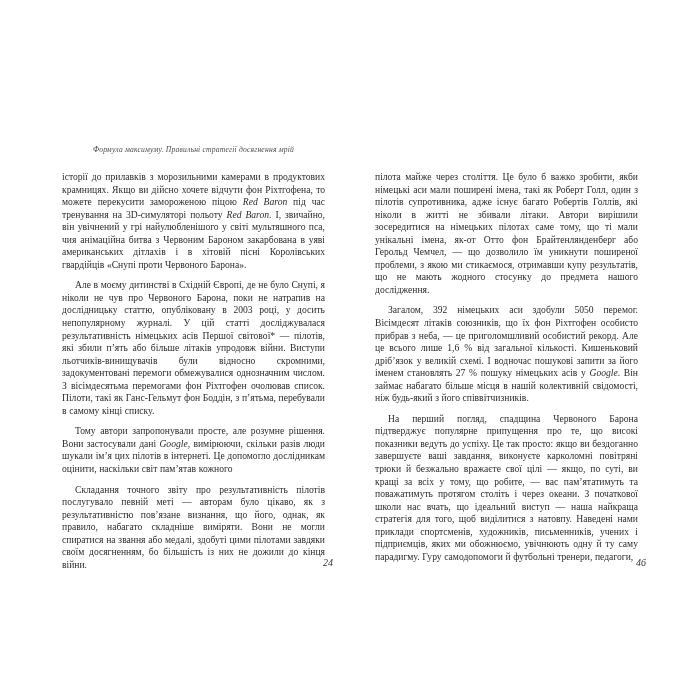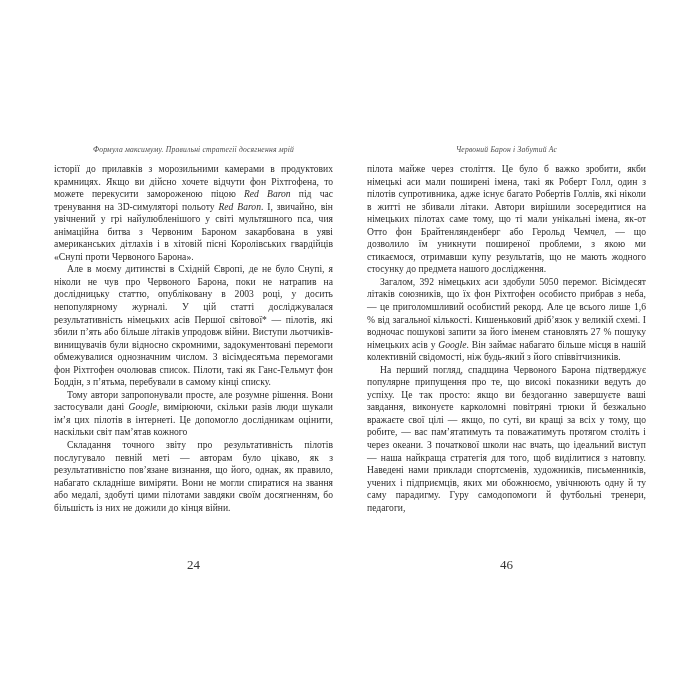--- a/index.html
+++ b/index.html
@@ -42,57 +42,57 @@
     top: 163px;
     left: 0;
     width: 100%;
     text-align: justify;
     font-size: 9.6px;
     line-height: 12.55px;
     color: #2b2b2b;
     word-spacing: 0.2px;
   }
   .body-text p {
-    margin: 0;
+    margin: 8px;
     padding: 0;
   }
   .body-text p.indent {
     text-indent: 13px;
   }
   .em {
     font-style: italic;
   }
   .page-number {
     position: absolute;
     top: 557px;
     left: 0;
     width: 100%;
-    text-align: center;
-    font-size: 13px;
+    text-align: right;
+    font-size: 10px;
     color: #333333;
+    font-style: italic;
   }
 </style>
 </head>
 <body>
 
 <div class="spread">
 
   <div class="page page--left">
     <div class="running-head">Формула максимуму. Правильні стратегії досягнення мрій</div>
     <div class="body-text">
         <p><span>історії до прилавків з морозильними камерами в продуктових крамницях. Якщо ви дійсно хочете відчути фон Ріхтгофена, то можете перекусити замороженою піцою </span><span class="em">Red Baron</span><span> під час тренування на 3D-симуляторі польоту </span><span class="em">Red Baron</span><span>. І, звичайно, він увічнений у грі найулюбленішого у світі мультяшного пса, чия анімаційна битва з Червоним Бароном закарбована в уяві американських дітлахів і в хітовій пісні Королівських гвардійців «Снупі проти Червоного Барона».</span></p>
         <p class="indent"><span>Але в моєму дитинстві в Східній Європі, де не було Снупі, я ніколи не чув про Червоного Барона, поки не натрапив на дослідницьку статтю, опубліковану в 2003 році, у досить непопулярному журналі. У цій статті досліджувалася результативність німецьких асів Першої світової* — пілотів, які збили п’ять або більше літаків упродовж війни. Виступи льотчиків-винищувачів були відносно скромними, задокументовані перемоги обмежувалися однозначним числом. З вісімдесятьма перемогами фон Ріхтгофен очолював список. Пілоти, такі як Ганс-Гельмут фон Боддін, з п’ятьма, перебували в самому кінці списку.</span></p>
         <p class="indent"><span>Тому автори запропонували просте, але розумне рішення. Вони застосували дані </span><span class="em">Google</span><span>, вимірюючи, скільки разів люди шукали ім’я цих пілотів в інтернеті. Це допомогло дослідникам оцінити, наскільки світ пам’ятав кожного</span></p>
         <p class="indent"><span>Складання точного звіту про результативність пілотів послугувало певній меті — авторам було цікаво, як з результативністю пов’язане визнання, що його, однак, як правило, набагато складніше виміряти. Вони не могли спиратися на звання або медалі, здобуті цими пілотами завдяки своїм досягненням, бо більшість із них не дожили до кінця війни.</span></p>
       </div>
     <div class="page-number">24</div>
   </div>
 
   <div class="page page--right">
-    <div class="running-head">Червоний Барон і Забутий Ас</div>
     <div class="body-text">
         <p><span>пілота майже через століття. Це було б важко зробити, якби німецькі аси мали поширені імена, такі як Роберт Голл, один з пілотів супротивника, адже існує багато Робертів Голлів, які ніколи в житті не збивали літаки. Автори вирішили зосередитися на німецьких пілотах саме тому, що ті мали унікальні імена, як-от Отто фон Брайтенлянденберг або Герольд Чемчел, — що дозволило їм уникнути поширеної проблеми, з якою ми стикаємося, отримавши купу результатів, що не мають жодного стосунку до предмета нашого дослідження.</span></p>
         <p class="indent"><span>Загалом, 392 німецьких аси здобули 5050 перемог. Вісімдесят літаків союзників, що їх фон Ріхтгофен особисто прибрав з неба, — це приголомшливий особистий рекорд. Але це всього лише 1,6 % від загальної кількості. Кишеньковий дріб’язок у великій схемі. І водночас пошукові запити за його іменем становлять 27 % пошуку німецьких асів у </span><span class="em">Google</span><span>. Він займає набагато більше місця в нашій колективній свідомості, ніж будь-який з його співвітчизників.</span></p>
         <p class="indent"><span>На перший погляд, спадщина Червоного Барона підтверджує популярне припущення про те, що високі показники ведуть до успіху. Це так просто: якщо ви бездоганно завершуєте ваші завдання, виконуєте карколомні повітряні трюки й безжально вражаєте свої цілі — якщо, по суті, ви кращі за всіх у тому, що робите, — вас пам’ятатимуть та поважатимуть протягом століть і через океани. З початкової школи нас вчать, що ідеальний виступ — наша найкраща стратегія для того, щоб виділитися з натовпу. Наведені нами приклади спортсменів, художників, письменників, учених і підприємців, яких ми обожнюємо, увічнюють одну й ту саму парадигму. Гуру самодопомоги й футбольні тренери, педагоги,</span></p>
       </div>
     <div class="page-number">46</div>
   </div>
 
 </div>
 

